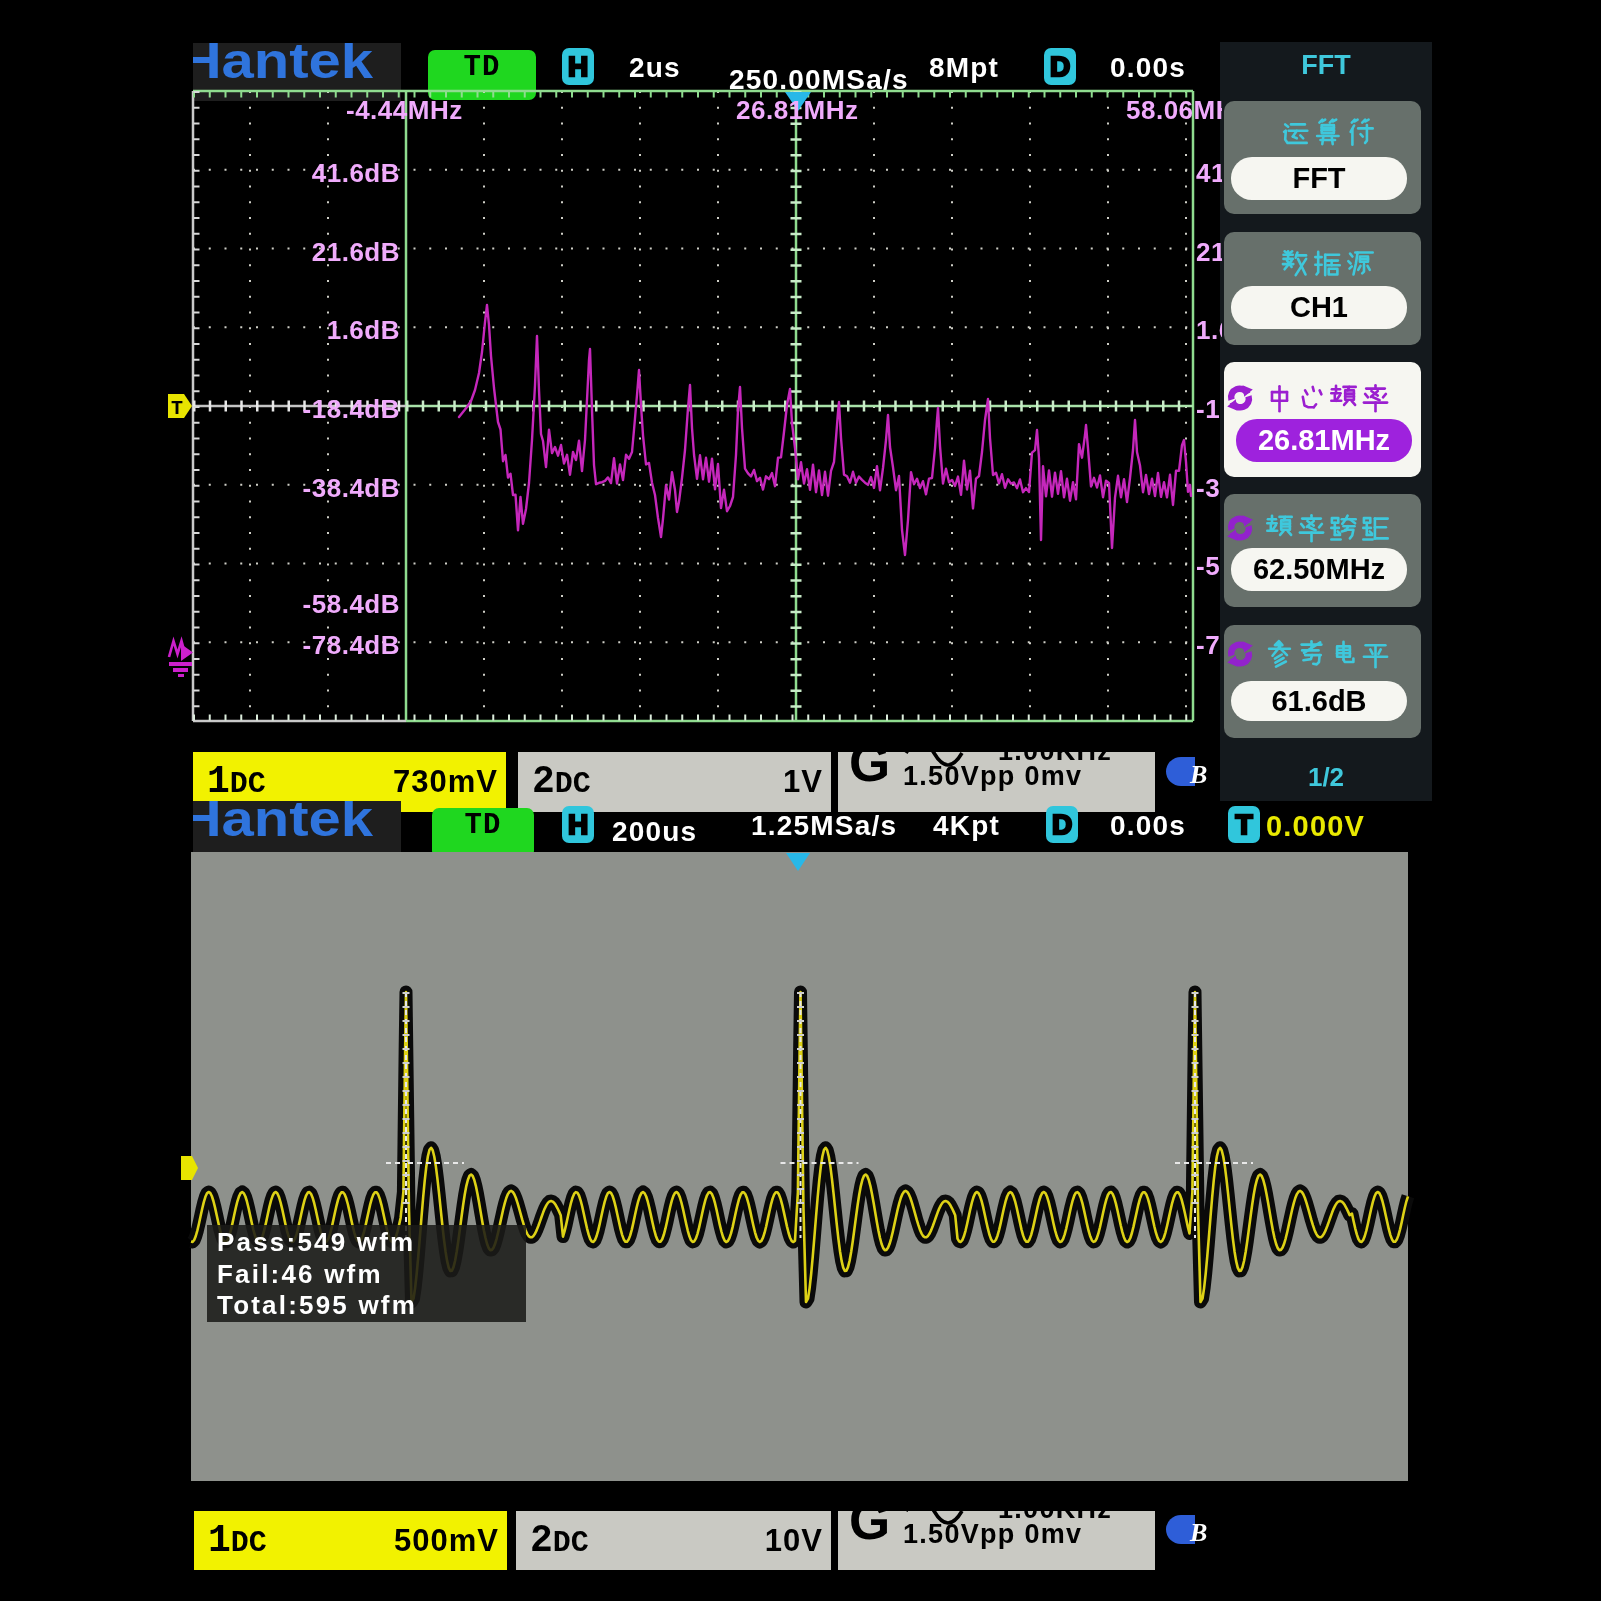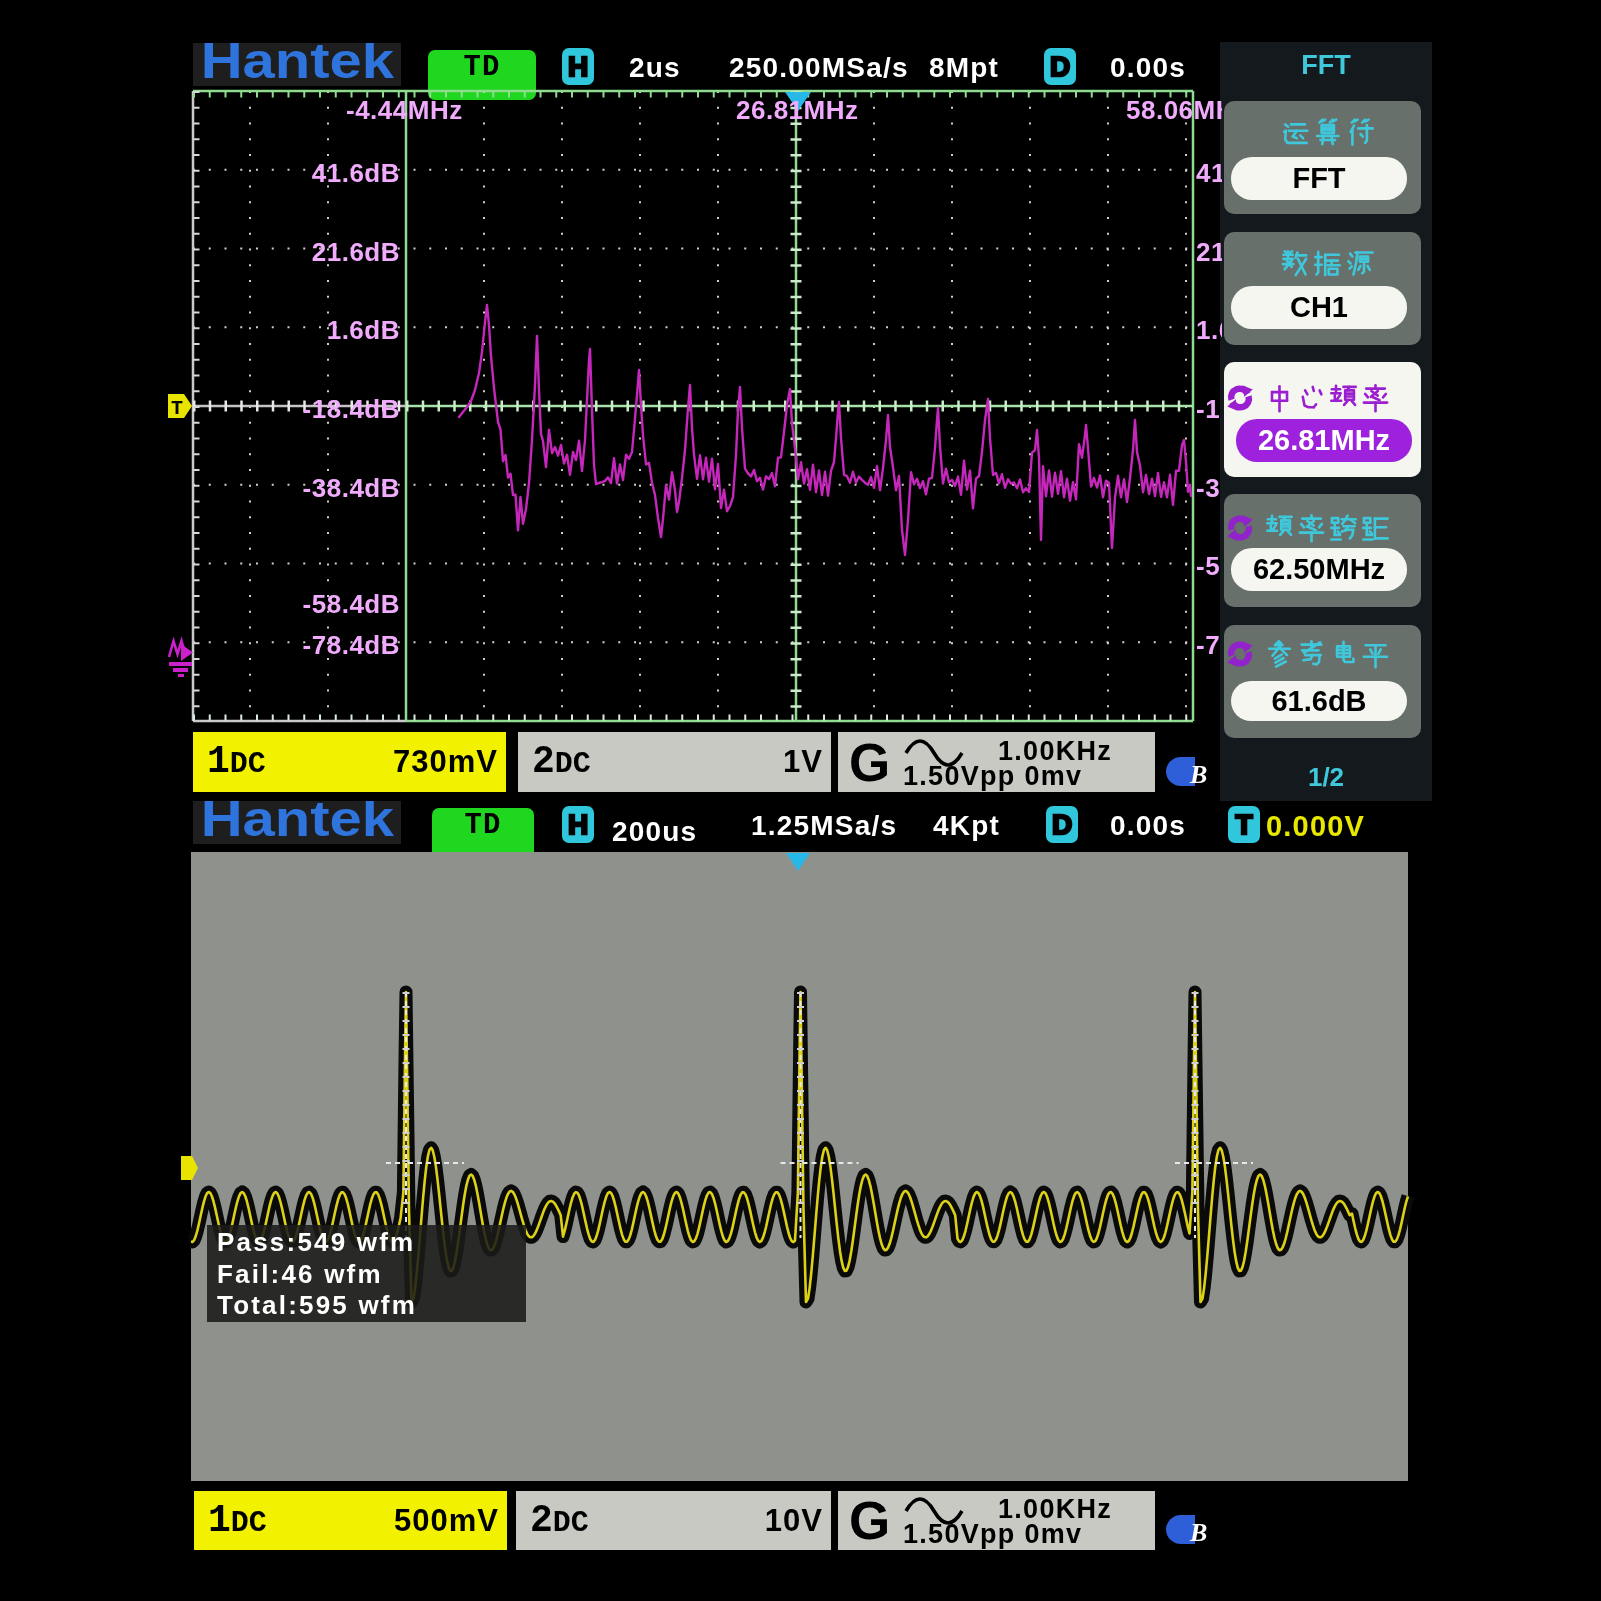--- a/index.html
+++ b/index.html
@@ -1,31 +1,31 @@
 <!DOCTYPE html>
 <html><head><meta charset="utf-8"><style>
 * { margin:0; padding:0; box-sizing:border-box; }
 html,body { width:1601px; height:1601px; background:#000; overflow:hidden;
   font-family:"Liberation Sans", sans-serif; }
 .abs { position:absolute; }
 .hdrtxt { position:absolute; color:#fff; font-family:"Liberation Sans",sans-serif;
   font-weight:bold; font-size:28px; letter-spacing:1.2px; white-space:nowrap; }
 .glabel { position:absolute; z-index:5; color:#f0abfc; font-family:"Liberation Sans",sans-serif;
   font-weight:bold; font-size:26px; letter-spacing:0.5px; white-space:nowrap; }
-.logo { position:absolute; left:193px; width:208px; height:43px; background:#1e1e1e;
-  color:#2f74dd; font-weight:bold; font-size:50px; text-align:center; line-height:37px;
+.logo { position:absolute; left:193px; width:208px; height:58px; background:#1e1e1e;
+  color:#2f74dd; font-weight:bold; font-size:50px; text-align:left; line-height:37px;
   overflow:hidden; }
 .logo span { display:inline-block; transform:scale(1.16,0.98); transform-origin:center; }
 .td { position:absolute; width:108px; height:50px; background:#1fd71f; border-radius:7px;
   color:#000; font-weight:bold; font-size:29px; text-align:center; line-height:35px;
   font-family:"Liberation Mono",monospace; letter-spacing:1px; }
 .cyico { position:absolute; width:32px; height:37px; background:#30c6dc; border-radius:7px;
   color:#000; font-weight:bold; font-size:28px; text-align:center; line-height:38px;
   font-family:"Liberation Sans",sans-serif; -webkit-text-stroke:2.5px #000; }
-.barbox { position:absolute; height:60px; }
+.barbox { position:absolute; height:60px;margin-top:20px; }
 .yellowbox { background:#f2f200; }
 .graybox { background:#c9c9c3; }
 .chan { position:absolute; left:14px; top:8px; color:#000; font-weight:bold;
   font-family:"Liberation Mono",monospace; }
 .chan b { font-size:38px; } .chan span { font-size:30px; }
 .cval { position:absolute; right:8px; top:12px; color:#000; font-weight:bold; font-size:31px;
   font-family:"Liberation Sans",sans-serif; letter-spacing:1px; }
 .menu { position:absolute; left:1220px; top:42px; width:212px; height:759px; background:#14191d; }
 .mitem { position:absolute; left:4px; width:197px; height:113px; background:#67706b; border-radius:10px; }
 .mitem.white { background:#f6f6f1; height:115px; }
@@ -37,21 +37,21 @@
   background:rgba(26,26,24,0.87); color:#fff; font-family:"Liberation Sans",sans-serif;
   font-weight:bold; font-size:26px; letter-spacing:2.2px; line-height:31.5px;
   padding:2px 0 0 10px; }
 </style></head>
 <body>
 
 <div class="logo" style="top:43px;"><span>Hantek</span></div>
 <div class="td" style="left:428px; top:50px;">TD</div>
 <div class="cyico" style="left:562px; top:48px;">H</div>
 <div class="hdrtxt" style="left:629px; top:52px;">2us</div>
-<div class="hdrtxt" style="left:729px; top:52px;">250.00MSa/s</div>
+<div class="hdrtxt" style="left:729px; top:64px;">250.00MSa/s</div>
 <div class="hdrtxt" style="left:929px; top:52px;">8Mpt</div>
 <div class="cyico" style="left:1044px; top:48px;">D</div>
 <div class="hdrtxt" style="left:1110px; top:52px;">0.00s</div>
 
 <div class="glabel" style="left:346px; top:95px;">-4.44MHz</div>
 <div class="glabel" style="left:736px; top:95px;">26.81MHz</div>
 <div class="glabel" style="left:1126px; top:95px; width:96px; overflow:hidden;">58.06MHz</div>
 <div class="glabel" style="left:250px; top:158px; width:150px; text-align:right;">41.6dB</div>
 <div class="glabel" style="left:250px; top:237px; width:150px; text-align:right;">21.6dB</div>
 <div class="glabel" style="left:250px; top:315px; width:150px; text-align:right;">1.6dB</div>

